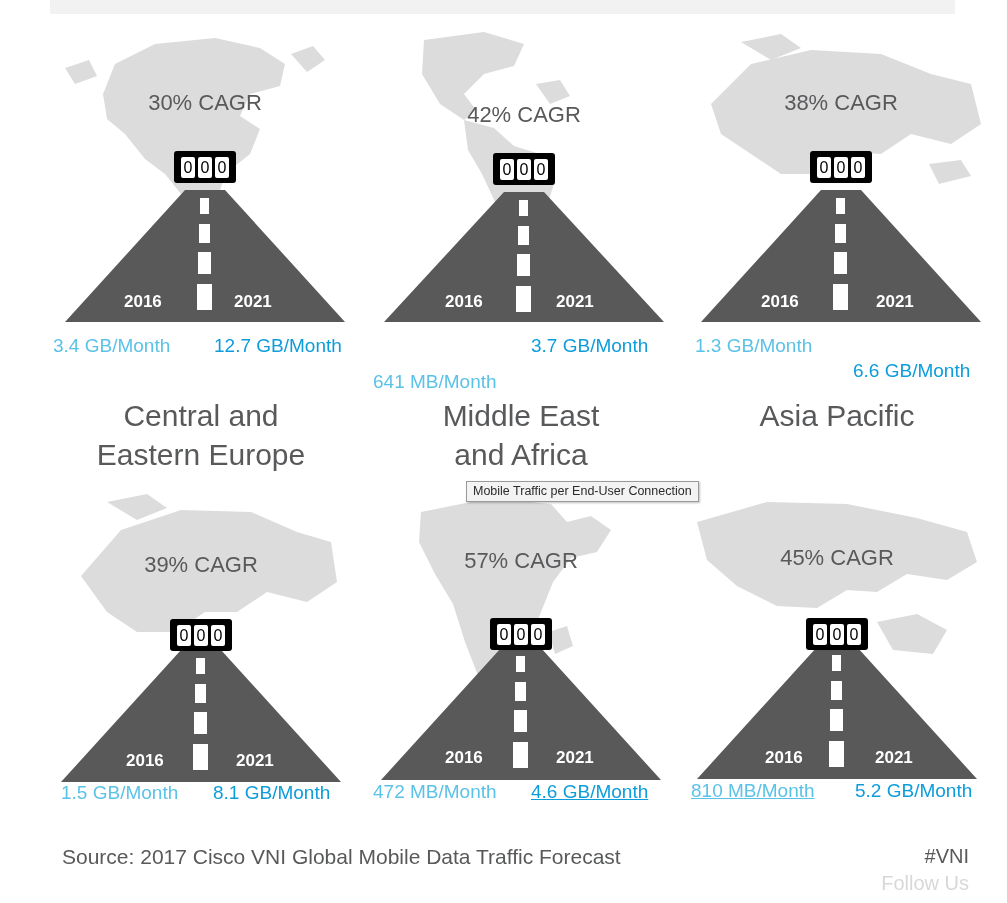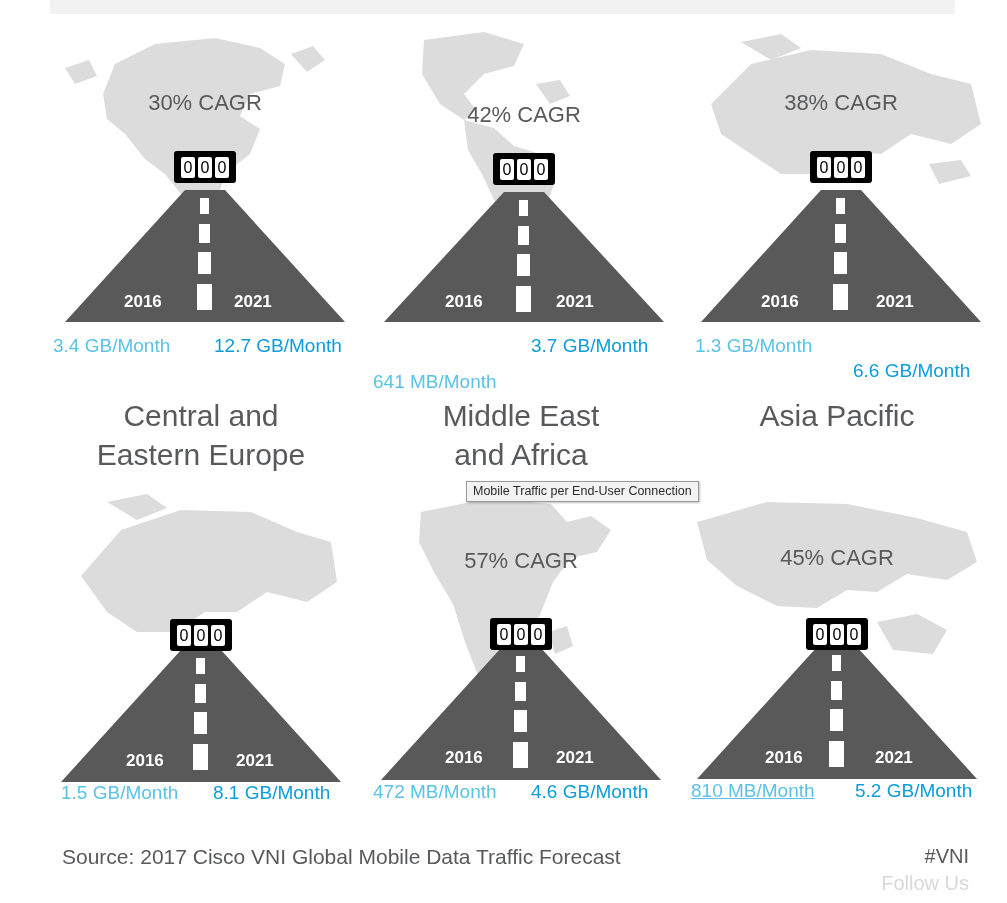--- a/index.html
+++ b/index.html
@@ -249,20 +249,21 @@
     <div class="title">Central and
 Eastern Europe</div>
     <div class="map" style="top:90px;">
       <svg width="320" height="240" viewBox="0 0 320 240">
         <g fill="#dcdcdc">
           <path d="M40,90 L80,44 L140,24 L210,26 L256,46 L290,56 L296,96 L266,116 L226,106 L196,126 L164,126 L134,146 L96,146 L66,126 Z"></path>
           <path d="M66,16 L106,8 L126,22 L96,34 Z"></path>
         </g>
       </svg>
     </div>
+    <div class="cagr" style="top:156px;">39% CAGR</div>
     <div class="road" style="top:244px; left:0;">
       <svg width="320" height="150" viewBox="0 0 320 150">
         <polygon points="140,10 180,10 300,142 20,142" fill="#595959"></polygon>
         <rect x="155" y="18" width="9" height="16" fill="#fff"></rect>
         <rect x="154" y="44" width="11" height="19" fill="#fff"></rect>
         <rect x="153" y="72" width="13" height="22" fill="#fff"></rect>
         <rect x="152" y="104" width="15" height="26" fill="#fff"></rect>
       </svg>
     </div>
     <div class="meter" style="left:129px; top:223px;">
@@ -298,21 +299,21 @@
       </svg>
     </div>
     <div class="meter" style="left:129px; top:222px;">
       <span class="digit">0</span>
       <span class="digit">0</span>
       <span class="digit">0</span>
     </div>
     <div class="year" style="left:84px; top:352px;">2016</div>
     <div class="year" style="left:195px; top:352px;">2021</div>
     <div class="val start" style="left:12px; top:385px;">472 MB/Month</div>
-    <div class="val end" style="left:170px; top:385px;">4.6 GB/Month</div>
+    <div class="val end" style="left:170px; top:385px;text-decoration:underline;">4.6 GB/Month</div>
   </div>
 
   <div class="panel" style="left:668px; top:396px;">
     <div class="title">Asia Pacific</div>
     <div class="map" style="top:86px;">
       <svg width="320" height="240" viewBox="0 0 320 240">
         <g fill="#dcdcdc">
           <path d="M20,40 L90,20 L170,22 L240,36 L290,50 L300,80 L270,98 L230,92 L200,110 L170,108 L140,126 L100,124 L60,104 L30,78 Z"></path>
           <path d="M200,140 L240,132 L270,148 L256,172 L216,168 Z"></path>
           <path d="M150,150 L176,144 L186,162 L158,168 Z"></path>

